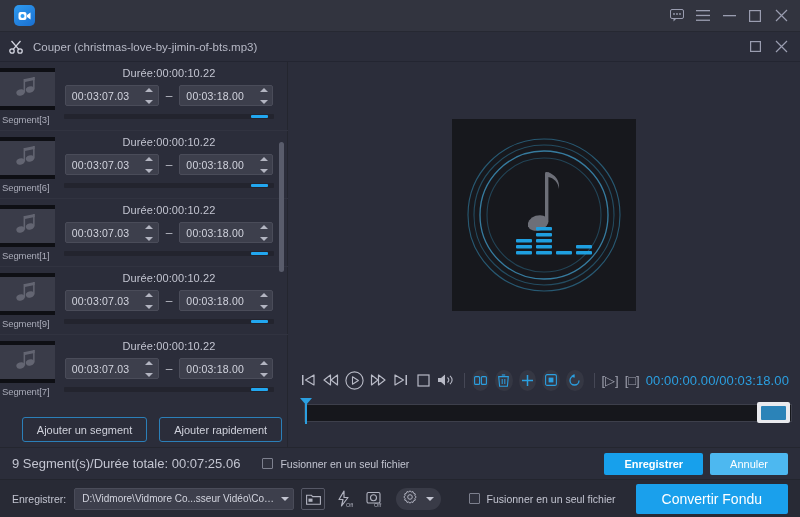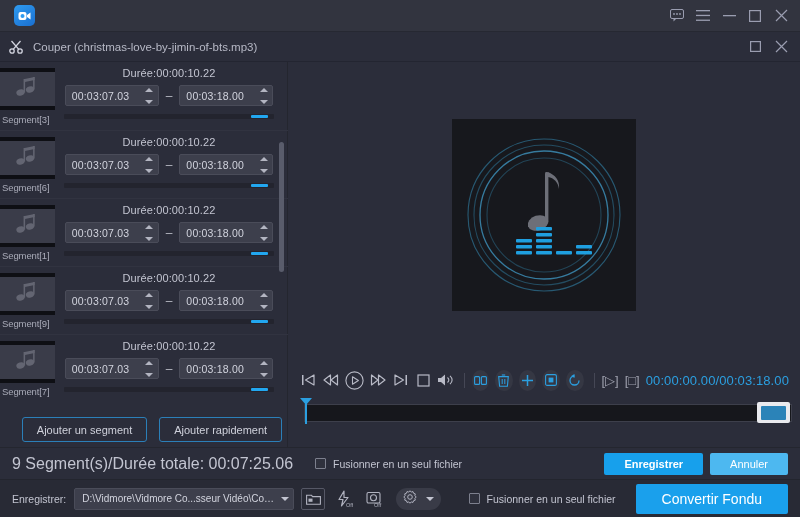--- a/index.html
+++ b/index.html
@@ -216,21 +216,21 @@
     border-radius: 1px;
   }
   .chk .lbl { font-size: 10.5px; color: #c3c5d1; }
 
   
   .statusbar {
     position: absolute; left: 0; top: 447px; width: 800px; height: 32px;
     background: #2b2d3a; border-top: 1px solid #24262f;
     display: flex; align-items: center; padding: 0 12px 0 12px;
   }
-  .status-text { font-size: 16px; color: #c3c5d1; }
+  .status-text { font-size: 13px; color: #c3c5d1; }
   .status-chk { margin-left: 22px; }
   .sb-spacer { flex: 1 1 auto; }
   .pill-btn {
     height: 22px; padding: 0 20px; border: 0; border-radius: 2px; color: #fff;
     font-size: 11px; font-family: "Liberation Sans", sans-serif; cursor: pointer;
     display: flex; align-items: center; justify-content: center;
   }
   .pill-btn.save { background: #17a0ec; margin-right: 7px; font-weight: bold; }
   .pill-btn.cancel { background: #4db8f0; }
 

